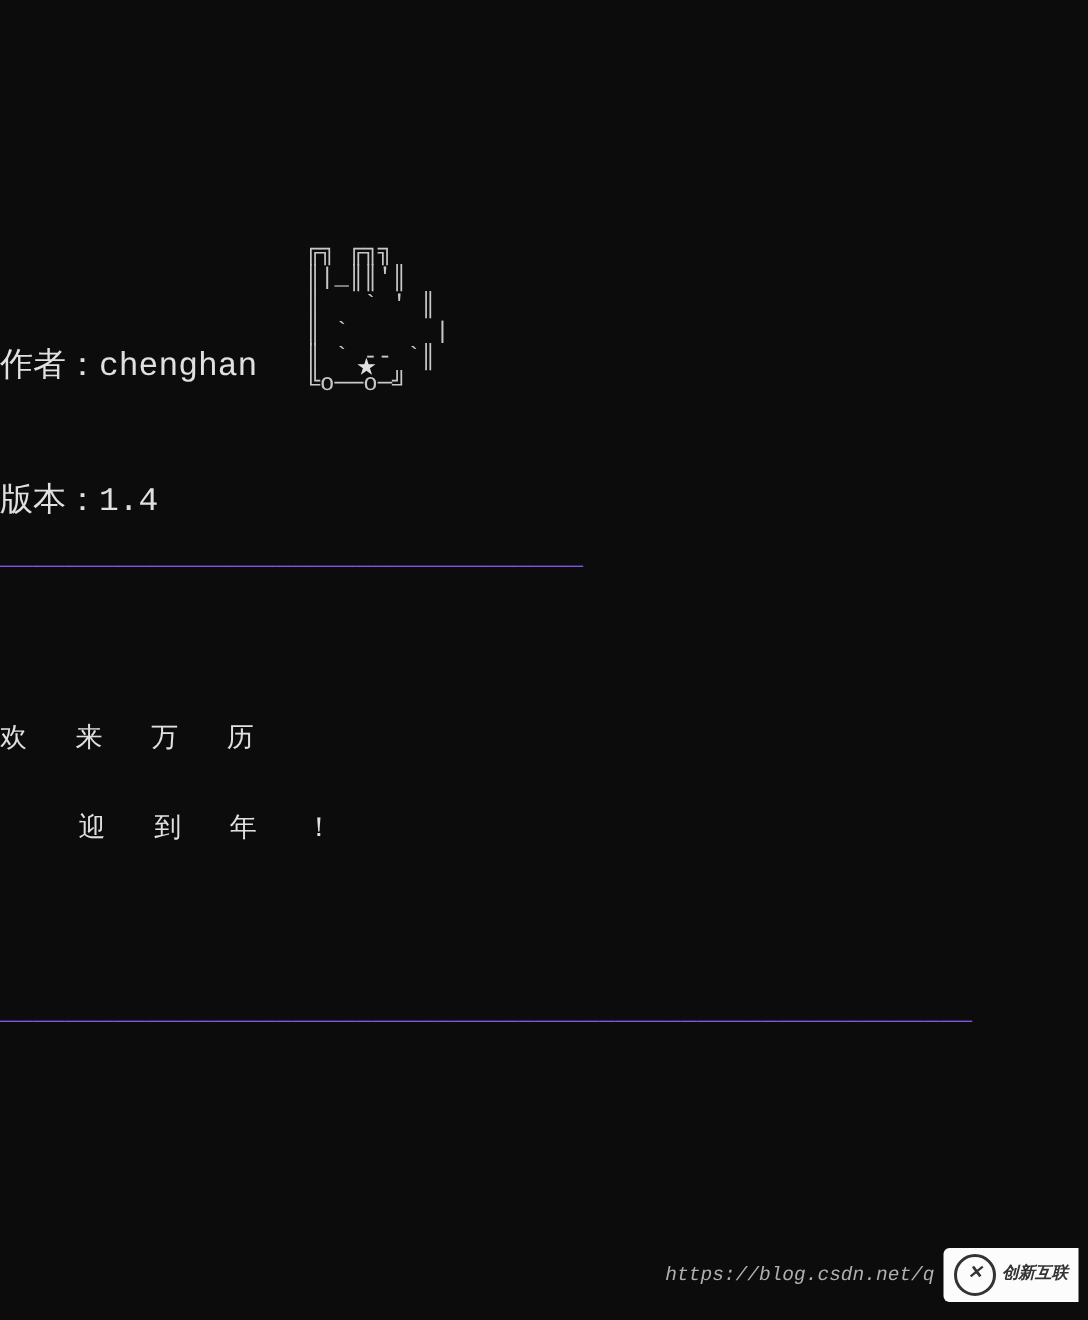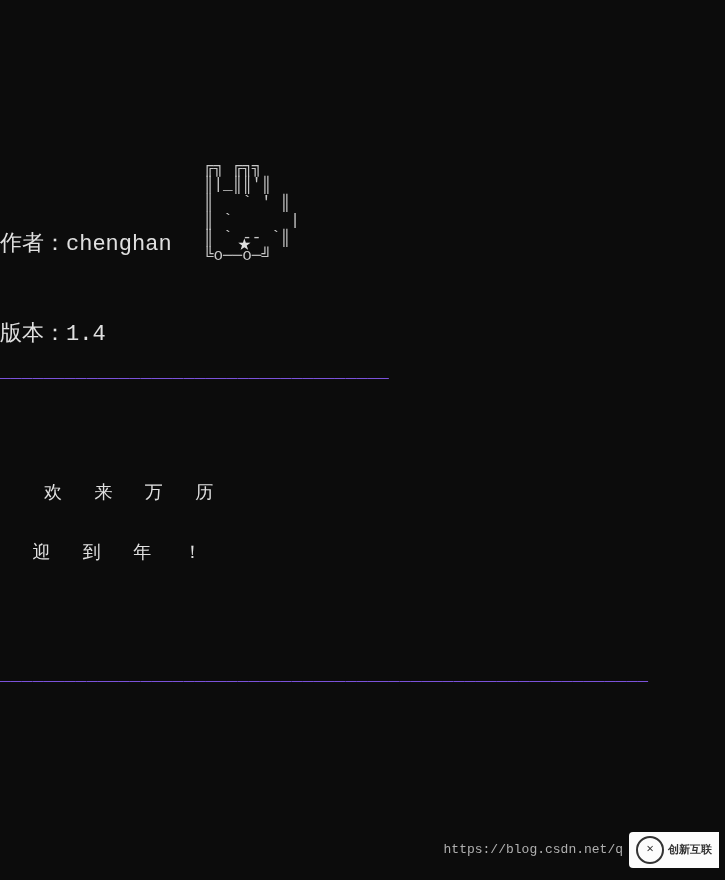--- a/index.html
+++ b/index.html
@@ -43,31 +43,32 @@
       line-height: 1.1;
       font-family: "Courier New", monospace;
       color: #c8c8c8;
     }
     .divider {
       color: #8b5cf6;
     }
     .welcome-block {
       line-height: 1.1;
     }
-    .w-line1 { letter-spacing: 0; padding-left: 44px; }
-    .w-line2 { letter-spacing: 0; }
+    .w-line1 { letter-spacing: 0; }
+    .w-line2 { letter-spacing: 0; padding-left: 20px; }
     .watermark {
       position: absolute;
       bottom: 12px;
       right: 6px;
       color: #b0b0b0;
       font-size: 13px;
       display: flex;
       align-items: center;
       gap: 6px;
+      font-style: italic;
     }
     .watermark-logo {
       width: 90px;
       height: 36px;
       background: #fcfcfc;
       border-radius: 4px 0 0 4px;
       display: flex;
       align-items: center;
       justify-content: center;
       color: #333;

